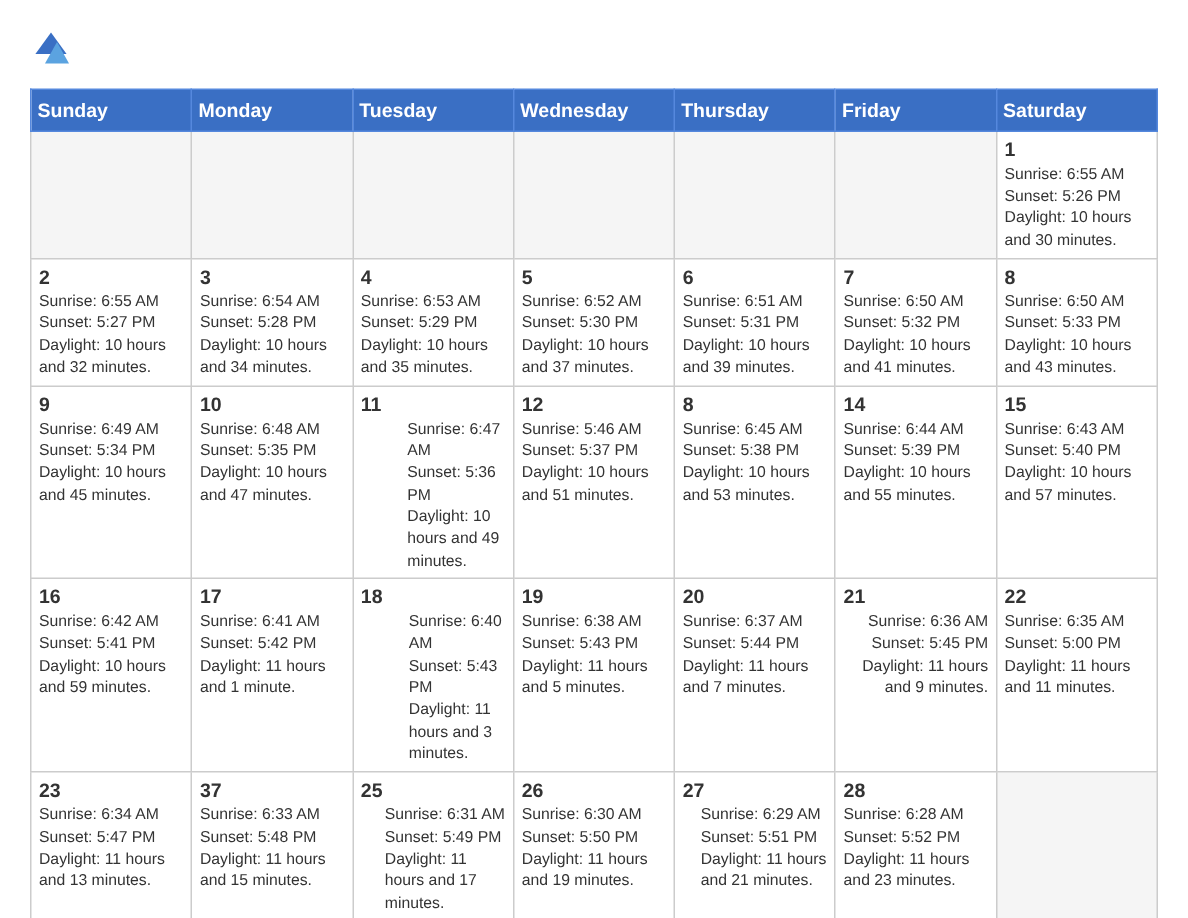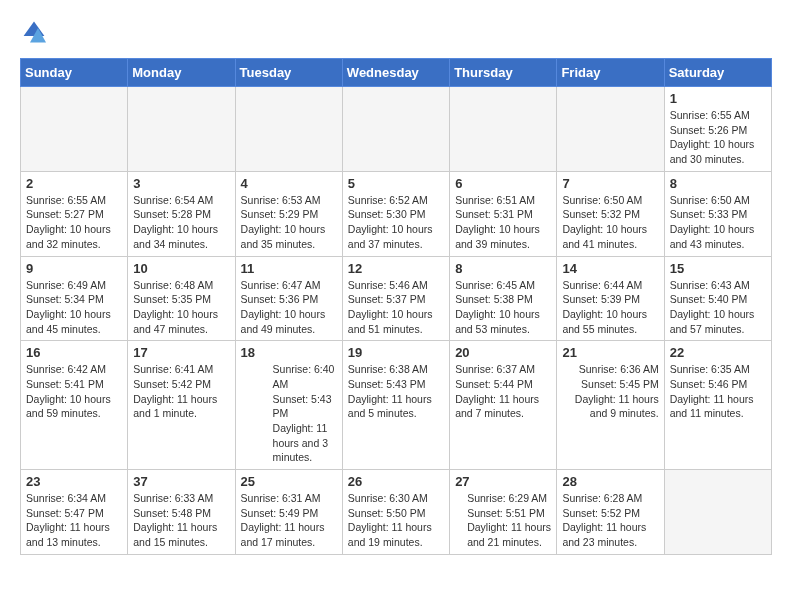--- a/index.html
+++ b/index.html
@@ -176,21 +176,21 @@
 Daylight: 10 hours and 45 minutes.</div>
         </td>
         <td>
           <span class="day-num">10</span>
           <div class="day-info" style="white-space: pre-wrap;">Sunrise: 6:48 AM
 Sunset: 5:35 PM
 Daylight: 10 hours and 47 minutes.</div>
         </td>
         <td>
           <span class="day-num">11</span>
-          <div class="day-info" style="white-space: pre-wrap;">Sunrise: 6:47 AM
+          <div class="day-info" style="white-space: pre-wrap; margin-left: 31px;">Sunrise: 6:47 AM
 Sunset: 5:36 PM
 Daylight: 10 hours and 49 minutes.</div>
         </td>
         <td>
           <span class="day-num">12</span>
           <div class="day-info" style="white-space: pre-wrap;">Sunrise: 5:46 AM
 Sunset: 5:37 PM
 Daylight: 10 hours and 51 minutes.</div>
         </td>
         <td>
@@ -245,40 +245,40 @@
         </td>
         <td>
           <span class="day-num">21</span>
           <div class="day-info" style="white-space: pre-wrap; text-align: right;">Sunrise: 6:36 AM
 Sunset: 5:45 PM
 Daylight: 11 hours and 9 minutes.</div>
         </td>
         <td>
           <span class="day-num">22</span>
           <div class="day-info" style="white-space: pre-wrap;">Sunrise: 6:35 AM
-Sunset: 5:46 PM
+Sunset: 5:00 PM
 Daylight: 11 hours and 11 minutes.</div>
         </td>
       </tr>
       <tr>
         <td>
           <span class="day-num">23</span>
           <div class="day-info" style="white-space: pre-wrap;">Sunrise: 6:34 AM
 Sunset: 5:47 PM
 Daylight: 11 hours and 13 minutes.</div>
         </td>
         <td>
           <span class="day-num">37</span>
           <div class="day-info" style="white-space: pre-wrap;">Sunrise: 6:33 AM
 Sunset: 5:48 PM
 Daylight: 11 hours and 15 minutes.</div>
         </td>
         <td>
           <span class="day-num">25</span>
-          <div class="day-info" style="white-space: pre-wrap;">Sunrise: 6:31 AM
+          <div class="day-info" style="white-space: pre-wrap; margin-left: 16px;">Sunrise: 6:31 AM
 Sunset: 5:49 PM
 Daylight: 11 hours and 17 minutes.</div>
         </td>
         <td>
           <span class="day-num">26</span>
           <div class="day-info" style="white-space: pre-wrap;">Sunrise: 6:30 AM
 Sunset: 5:50 PM
 Daylight: 11 hours and 19 minutes.</div>
         </td>
         <td>

